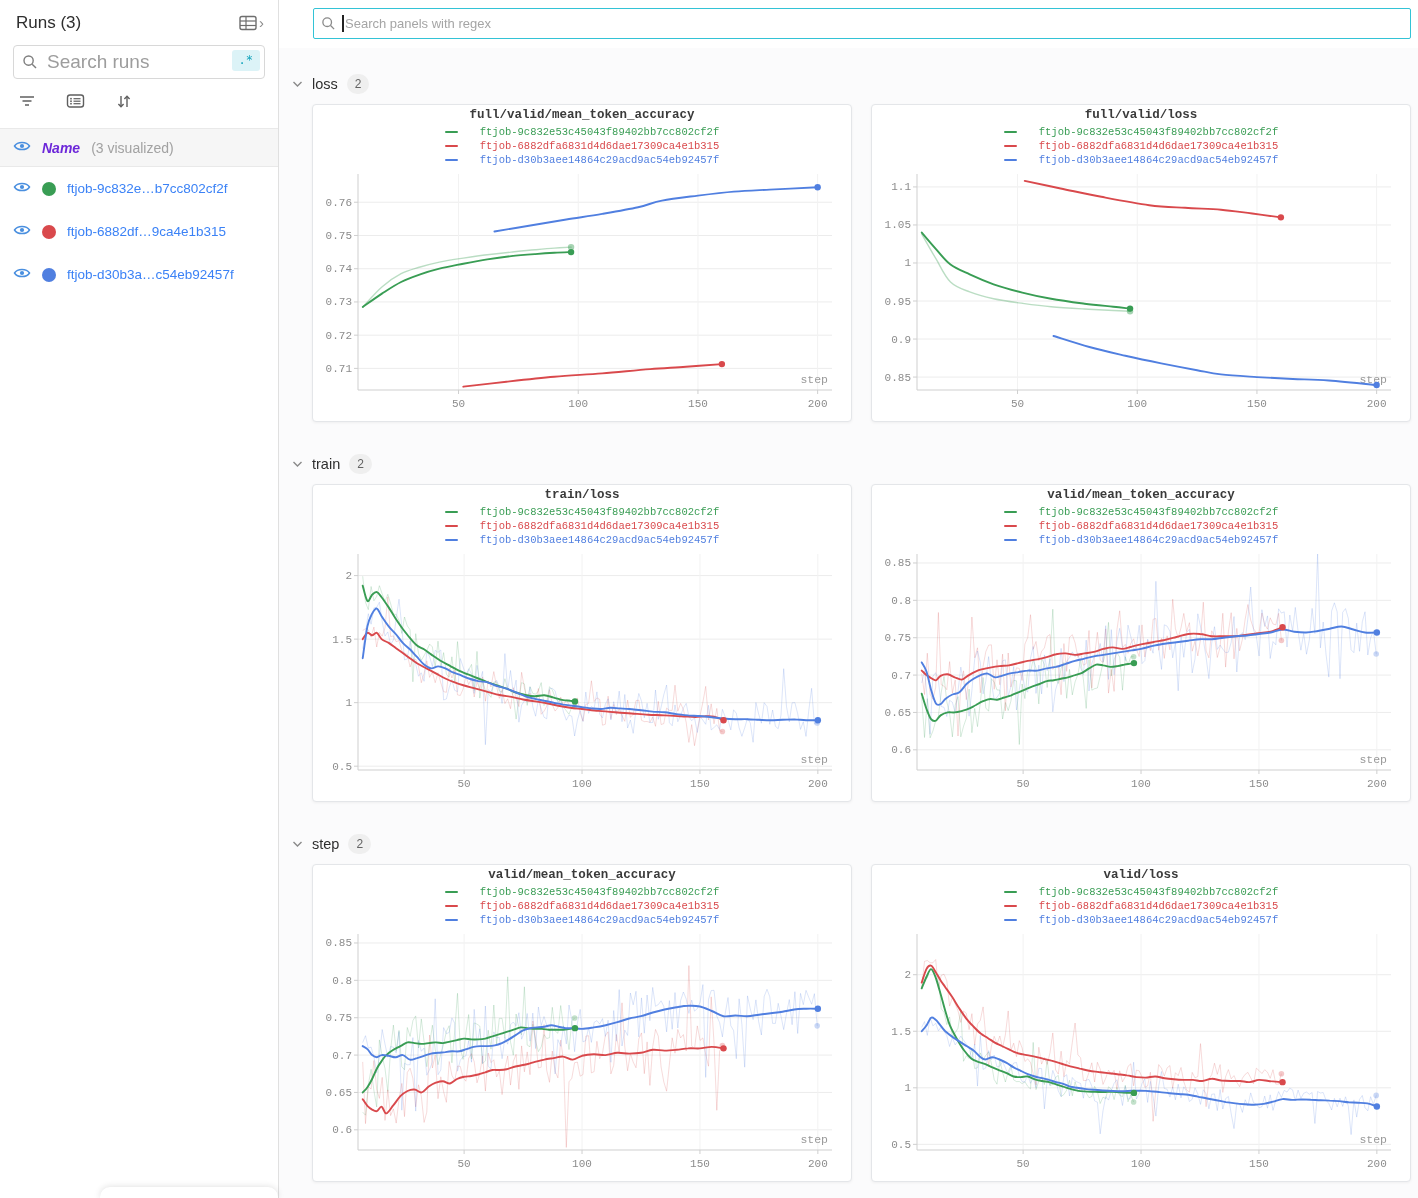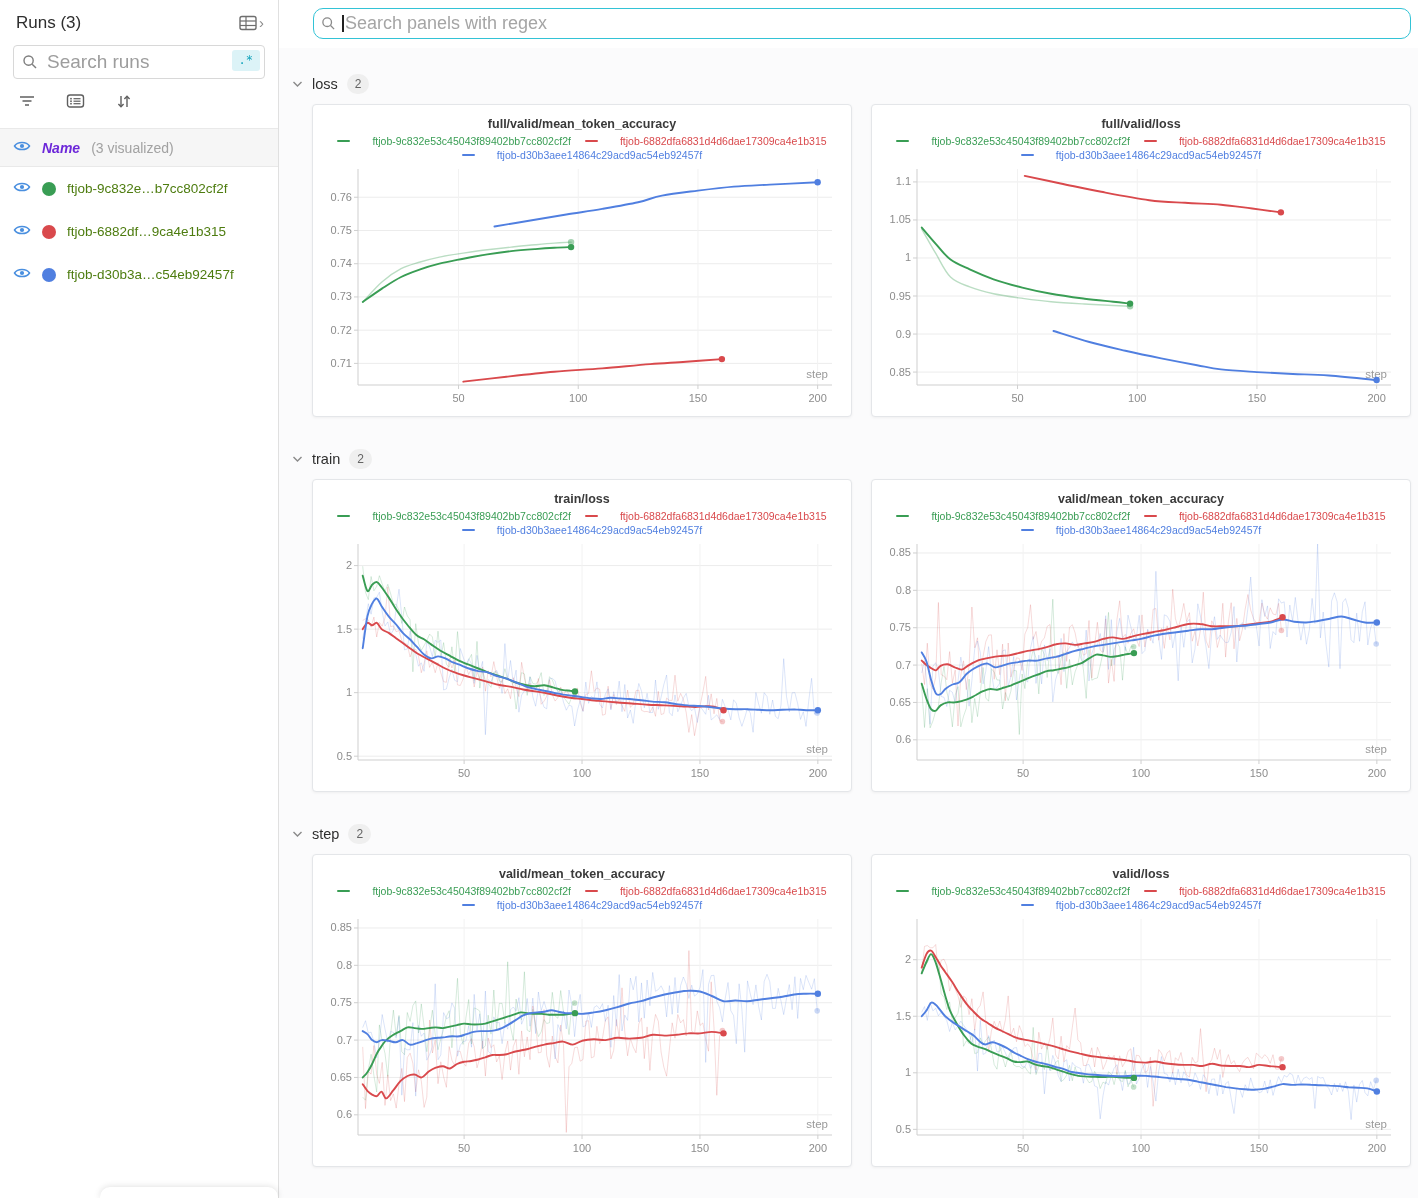--- a/index.html
+++ b/index.html
@@ -21,46 +21,46 @@
   .mag-icon { position:absolute; left:9px; top:9px; }
   .regex-badge { position:absolute; right:5px; top:5px; background:#dcf3f7; color:#12a4bc;
                  border-radius:3px; padding:4px 7px 5px; font-size:12px; line-height:1;
                  font-family:"DejaVu Sans Mono", monospace; cursor:pointer; }
   .side-toolbar { display:flex; gap:30px; padding:8px 18px 14px; border-bottom:1px solid #e9e9e9; }
   .tool-btn { cursor:pointer; }
   .name-row { display:flex; align-items:center; gap:11px; background:#f6f6f6;
               border-bottom:1px solid #e9e9e9; padding:10px 13px; font-size:14px; }
   .name-label { font-weight:bold; color:#6d28d9;font-style:italic; }
   .name-sub { color:#a2a2a2; }
-  .run-row { display:flex; align-items:center; gap:11px; padding:13px 13px; font-size:13.5px; color:#4d7c0f; }
+  .run-row { display:flex; align-items:center; gap:11px; padding:13px 13px; font-size:13.5px; color:#3b82f6; }
   .run-dot { width:14px; height:14px; border-radius:50%; flex:none; }
   .run-label { cursor:pointer; white-space:nowrap; }
   .popup-stub { position:absolute; bottom:0; left:100px; width:178px; height:11px;
                 background:#fff; border-radius:10px 10px 0 0; box-shadow:0 0 7px rgba(0,0,0,.14); }
 
   
   main { flex:1; background:#fbfbfc; overflow:hidden; }
   .main-head { background:#fff; padding:8px 7px 9px 34px; }
   .panel-search-wrap { position:relative; }
-  .panel-search { width:100%; height:31px; border:1.5px solid #33c3d6; border-radius:10px;
-                  padding:0 10px 0 31px; font-size:18px; color:#333; outline:none; background:#fff;
+  .panel-search { width:100%; height:31px; border:1.5px solid #33c3d6; border-radius:2px;
+                  padding:0 10px 0 31px; font-size:13px; color:#333; outline:none; background:#fff;
                   font-family:"Liberation Sans", sans-serif; }
   .panel-search::placeholder { color:#a5a5a5; }
   .mag-icon2 { position:absolute; left:8px; top:8px; }
   .caret { position:absolute; left:29px; top:7px; width:1.5px; height:17px; background:#222; }
 
   .content { padding:14px 7px 0 13px; }
   .section { margin-bottom:32px; }
   .sec-head { display:flex; align-items:center; gap:9px; margin:12px 0 10px; }
   .sec-chevron { display:flex; cursor:pointer; }
   .sec-title { font-size:14.5px; color:#2e2e2e; cursor:pointer; }
   .sec-badge { background:#efefef; color:#636363; font-size:12px; padding:3px 8px; border-radius:11px; }
   .panels { display:flex; gap:19px; margin-left:20px; }
   .panel { width:572px; background:#fff; border:1px solid #e4e6e9; border-radius:4px;
-           box-shadow:0 1px 3px rgba(0,0,0,.05); padding:9px 9px 3px; }
+           box-shadow:0 1px 3px rgba(0,0,0,.05); padding:0 9px 3px;font-family:Liberation Mono, monospace; }
   .chart-title { text-align:center; font-size:12.5px; font-weight:bold; color:#3a3a3a; margin:3px 0 3px; }
   .legend { display:flex; flex-wrap:wrap; justify-content:center; column-gap:14px; row-gap:0; margin-bottom:1px; }
   .lg-entry { display:flex; align-items:center; gap:22px; white-space:nowrap; height:14px; }
   .lg-dash { width:13px; height:2.6px; border-radius:2px; flex:none; }
   .lg-label { font-size:10.5px; }
   svg.plot { display:block; }
 </style>
 </head>
 <body>
 

